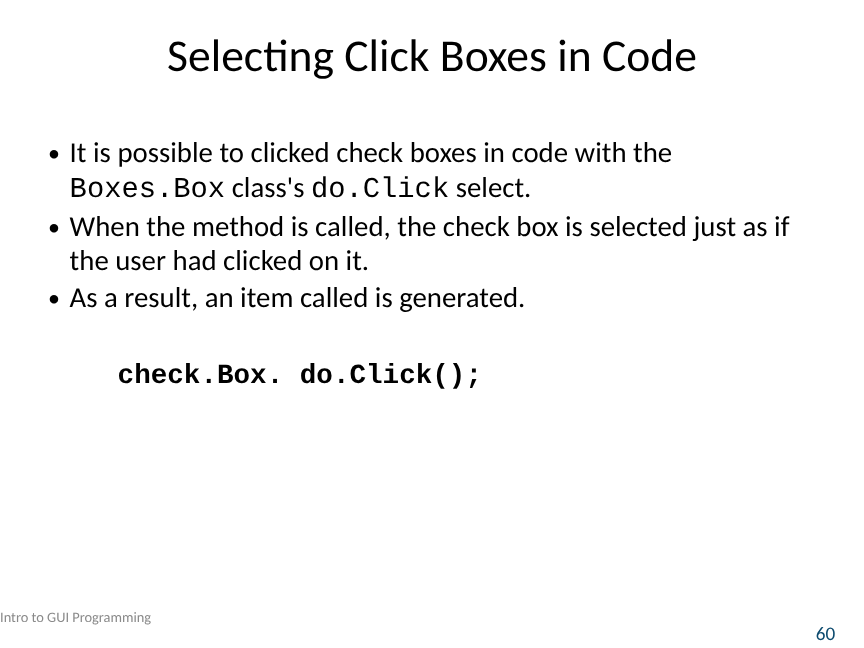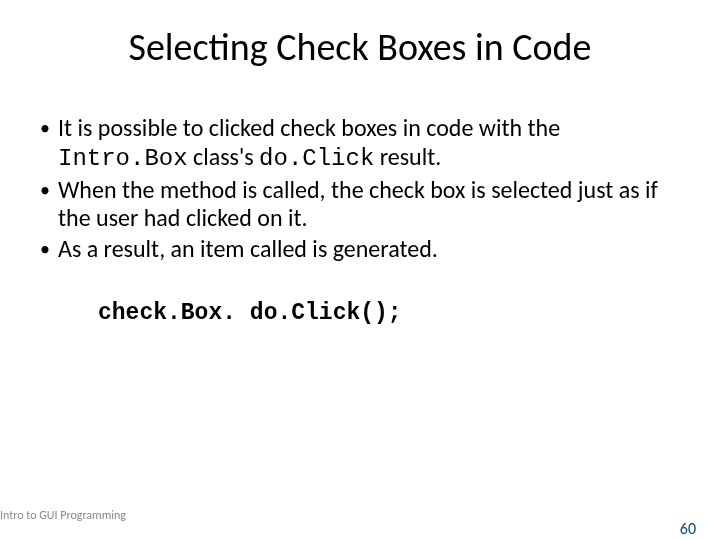--- a/index.html
+++ b/index.html
@@ -74,28 +74,28 @@
     right: 24px;
     font-size: 16px;
     color: #0c4a6e;
   }
 </style>
 </head>
 <body>
 
 <div class="slide">
 
-  <h1 class="title">Selecting Check Boxes in Code</h1>
+  <h1 class="title">Selecting Click Boxes in Code</h1>
 
   <div class="body">
 
     <div class="bullet">
       <div class="dot">•</div>
       <div class="text">
-        <span>It is possible to clicked check boxes in code with the </span><span class="mono">Intro.Box</span><span> class's </span><span class="mono">do.Click</span><span> result.</span>
+        <span>It is possible to clicked check boxes in code with the </span><span class="mono">Boxes.Box</span><span> class's </span><span class="mono">do.Click</span><span> select.</span>
       </div>
     </div>
 
     <div class="bullet">
       <div class="dot">•</div>
       <div class="text">
         <span>When the method is called, the check box is selected just as if the user had clicked on it.</span>
       </div>
     </div>
 

